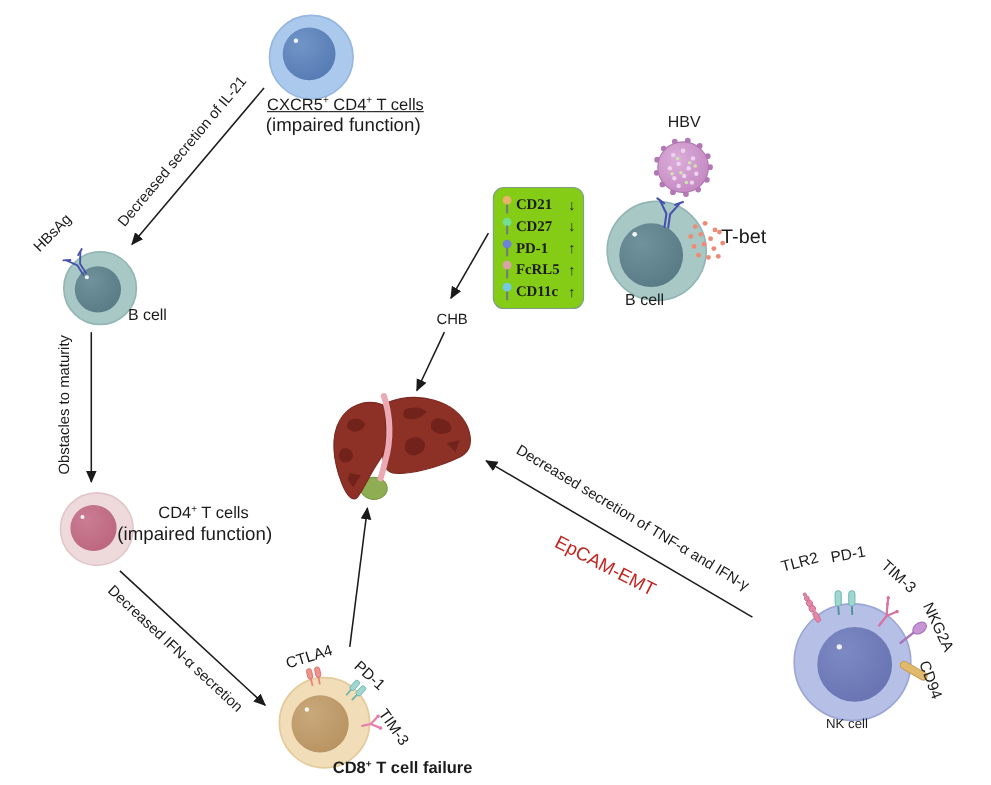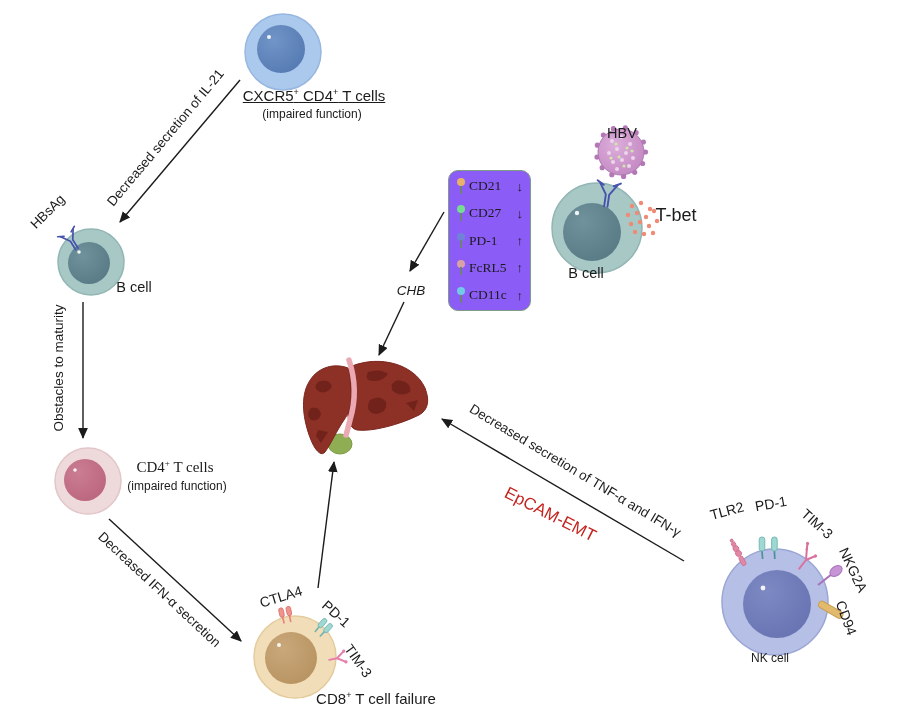--- a/index.html
+++ b/index.html
@@ -2,27 +2,27 @@
 <html><head>
 <meta charset="utf-8">
 <style>
   html,body{margin:0;padding:0;background:#ffffff;}
   .canvas{position:relative;width:901px;height:714px;background:#ffffff;overflow:hidden;
           font-family:"Liberation Sans",sans-serif;color:#1b1b1b;}
   svg.art{position:absolute;left:0;top:0;}
   .lbl{position:absolute;white-space:nowrap;transform:translate(-50%,-50%);
        font-size:15px;line-height:1.2;text-align:center;}
   .lbl sup{font-size:60%;vertical-align:super;line-height:0;}
-  .sub{font-size:12px;}
+  .sub{font-size:17px;}
   .edge{font-size:13.5px;}
   .rec{font-size:14px;}
-  .marker-box{position:absolute;left:448px;top:170px;width:83px;height:141px;
-      background:#8b5cf6;border:1.5px solid #7e9d85;border-radius:10px;
+  .marker-box{position:absolute;left:448px;top:170px;width:83px;height:111px;
+      background:#84cc16;border:1.5px solid #7e9d85;border-radius:10px;
       padding:6px 7px 6px 8px;box-sizing:border-box;
-      display:flex;flex-direction:column;justify-content:space-between;}
+      display:flex;flex-direction:column;justify-content:space-between;font-weight:bold;}
   .mrow{display:flex;align-items:center;gap:4px;height:18px;}
   .pin{width:8px;height:8px;border-radius:50%;position:relative;flex:0 0 auto;margin-top:-8px;}
   .pin::after{content:"";position:absolute;left:3px;top:7.5px;width:2px;height:8px;background:#6d8274;}
   .mname{font-family:"Liberation Serif","DejaVu Serif",serif;font-size:13.5px;flex:1;}
   .mdir{font-size:13px;}
 </style>
 </head>
 <body>
 
 <div class="canvas">
@@ -268,33 +268,33 @@
   <div class="lbl" style="left:314px;top:96px;text-decoration:underline;"><span>CXCR5</span><sup>+</sup><span> CD4</span><sup>+</sup><span> T cells</span></div>
   <div class="lbl sub" style="left:312px;top:114px;">(impaired function)</div>
 
   <div class="lbl edge" style="left:166px;top:138px;transform:translate(-50%,-50%) rotate(-50deg);">Decreased secretion of IL-21</div>
 
   <div class="lbl edge" style="left:48px;top:212px;transform:translate(-50%,-50%) rotate(-45deg);">HBsAg</div>
   <div class="lbl" style="left:134px;top:288px;font-size:14.5px;">B cell</div>
 
   <div class="lbl edge" style="left:59px;top:368px;transform:translate(-50%,-50%) rotate(-90deg);">Obstacles to maturity</div>
 
-  <div class="lbl" style="left:175px;top:467px;font-family:Liberation Serif, serif;"><span>CD4</span><sup>+</sup><span> T cells</span></div>
+  <div class="lbl" style="left:185px;top:467px;"><span>CD4</span><sup>+</sup><span> T cells</span></div>
   <div class="lbl sub" style="left:177px;top:486px;">(impaired function)</div>
 
   <div class="lbl edge" style="left:159px;top:590px;transform:translate(-50%,-50%) rotate(43deg);">Decreased IFN-α secretion</div>
 
   <div class="lbl rec" style="left:281px;top:597px;transform:translate(-50%,-50%) rotate(-17deg);">CTLA4</div>
   <div class="lbl rec" style="left:336px;top:614px;transform:translate(-50%,-50%) rotate(42deg);">PD-1</div>
   <div class="lbl rec" style="left:358px;top:661px;transform:translate(-50%,-50%) rotate(55deg);">TIM-3</div>
-  <div class="lbl" style="left:376px;top:699px;"><span>CD8</span><sup>+</sup><span> T cell failure</span></div>
-
-  <div class="lbl" style="left:411px;top:291px;font-size:13.5px;font-style:italic;">CHB</div>
-
-  <div class="lbl" style="left:622px;top:134px;font-size:14.5px;">HBV</div>
+  <div class="lbl" style="left:366px;top:699px;font-weight:bold;"><span>CD8</span><sup>+</sup><span> T cell failure</span></div>
+
+  <div class="lbl" style="left:411px;top:291px;font-size:13.5px;">CHB</div>
+
+  <div class="lbl" style="left:622px;top:112px;font-size:14.5px;">HBV</div>
   <div class="lbl" style="left:676px;top:216px;font-size:18px;">T-bet</div>
   <div class="lbl" style="left:586px;top:274px;font-size:14.5px;">B cell</div>
 
   <div class="lbl edge" style="left:575px;top:471px;transform:translate(-50%,-50%) rotate(31deg);">Decreased secretion of TNF-α and IFN-γ</div>
   <div class="lbl" style="left: 550px; top: 515px; transform: translate(-50%, -50%) rotate(27deg); font-size: 17px; color: rgb(195, 36, 32);">EpCAM-EMT</div>
 
   <div class="lbl rec" style="left:727px;top:511px;transform:translate(-50%,-50%) rotate(-15deg);">TLR2</div>
   <div class="lbl rec" style="left:771px;top:504px;transform:translate(-50%,-50%) rotate(-10deg);">PD-1</div>
   <div class="lbl rec" style="left:817px;top:524px;transform:translate(-50%,-50%) rotate(42deg);">TIM-3</div>
   <div class="lbl rec" style="left:853px;top:570px;transform:translate(-50%,-50%) rotate(65deg);">NKG2A</div>

